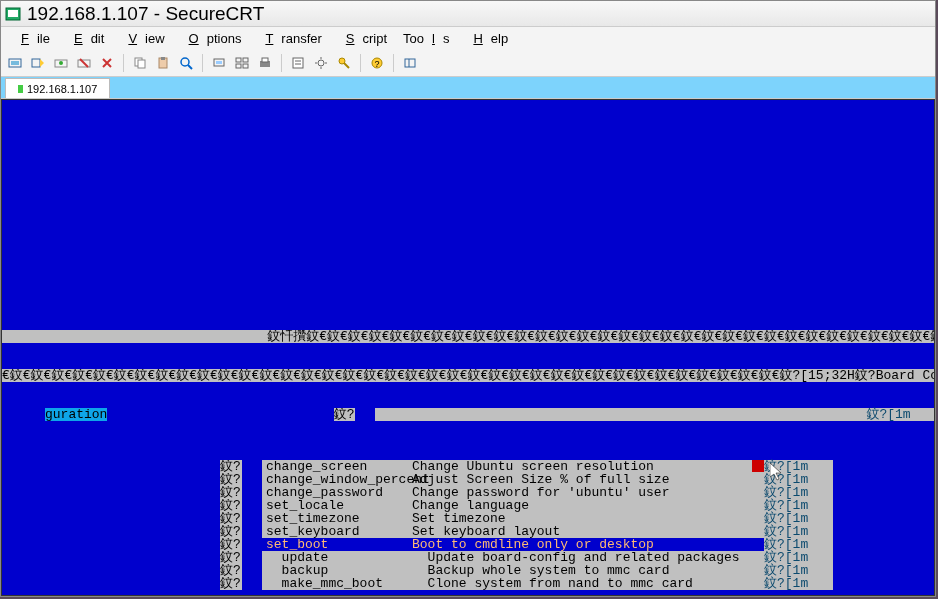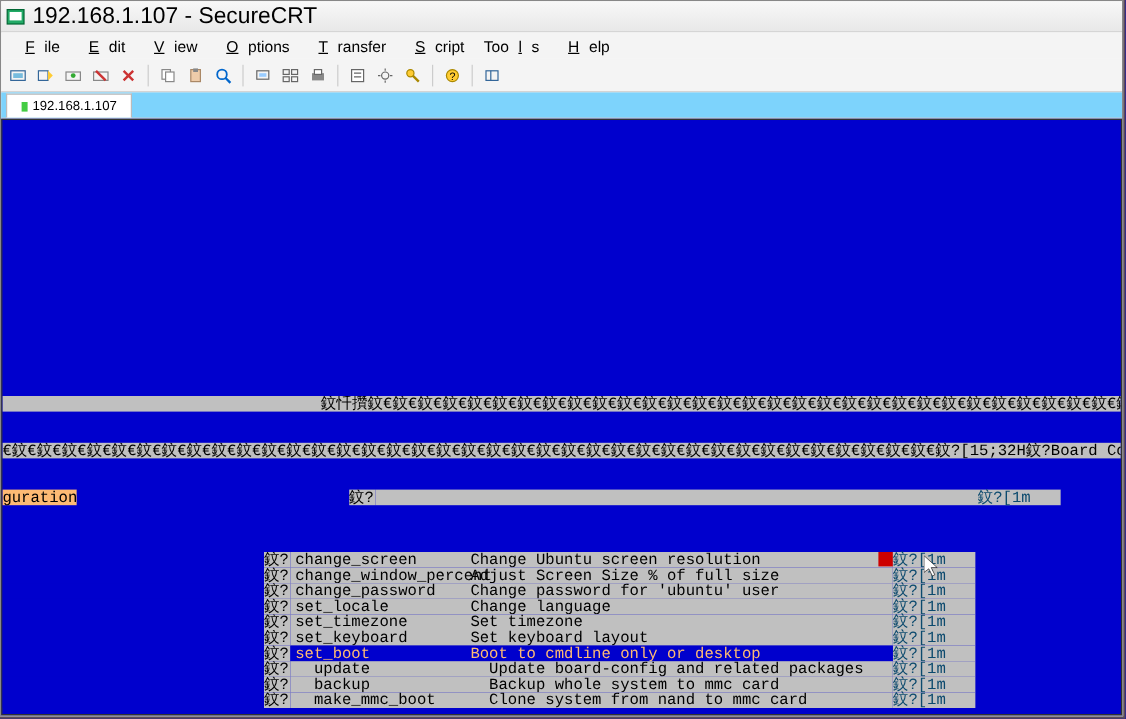--- a/index.html
+++ b/index.html
@@ -117,35 +117,37 @@
   width: 218px;
   background: #c0c0c0;
   color: #000;
   overflow: hidden;
 }
 .body {
   width: 502px;
   background: #c0c0c0;
   color: #000;
   position: relative;
+  margin-left: 20px;
 }
 .right-gut {
   width: 69px;
   background: #c0c0c0;
   color: #0c4a6e;
 }
 .blue-gap {
   background: #0000cd;
   color: #c0c0c0;
   flex: 1;
 }
 .cfg-label {
-  background: #fdba74;
+  background: #0ea5e9;
   color: #000;
   height: 13px;
+  margin-left: 43px;
 }
 .menu-line {
   display: flex;
 }
 .menu-cmd { width: 150px; padding-left: 4px; }
 .menu-desc { flex: 1; }
 .selected { background: #0000cd; color: #fdba74; }
 .red-cursor { background: #cd0000; width: 12px; height: 12px; display: inline-block; }
 .cursor {
   position: absolute;

